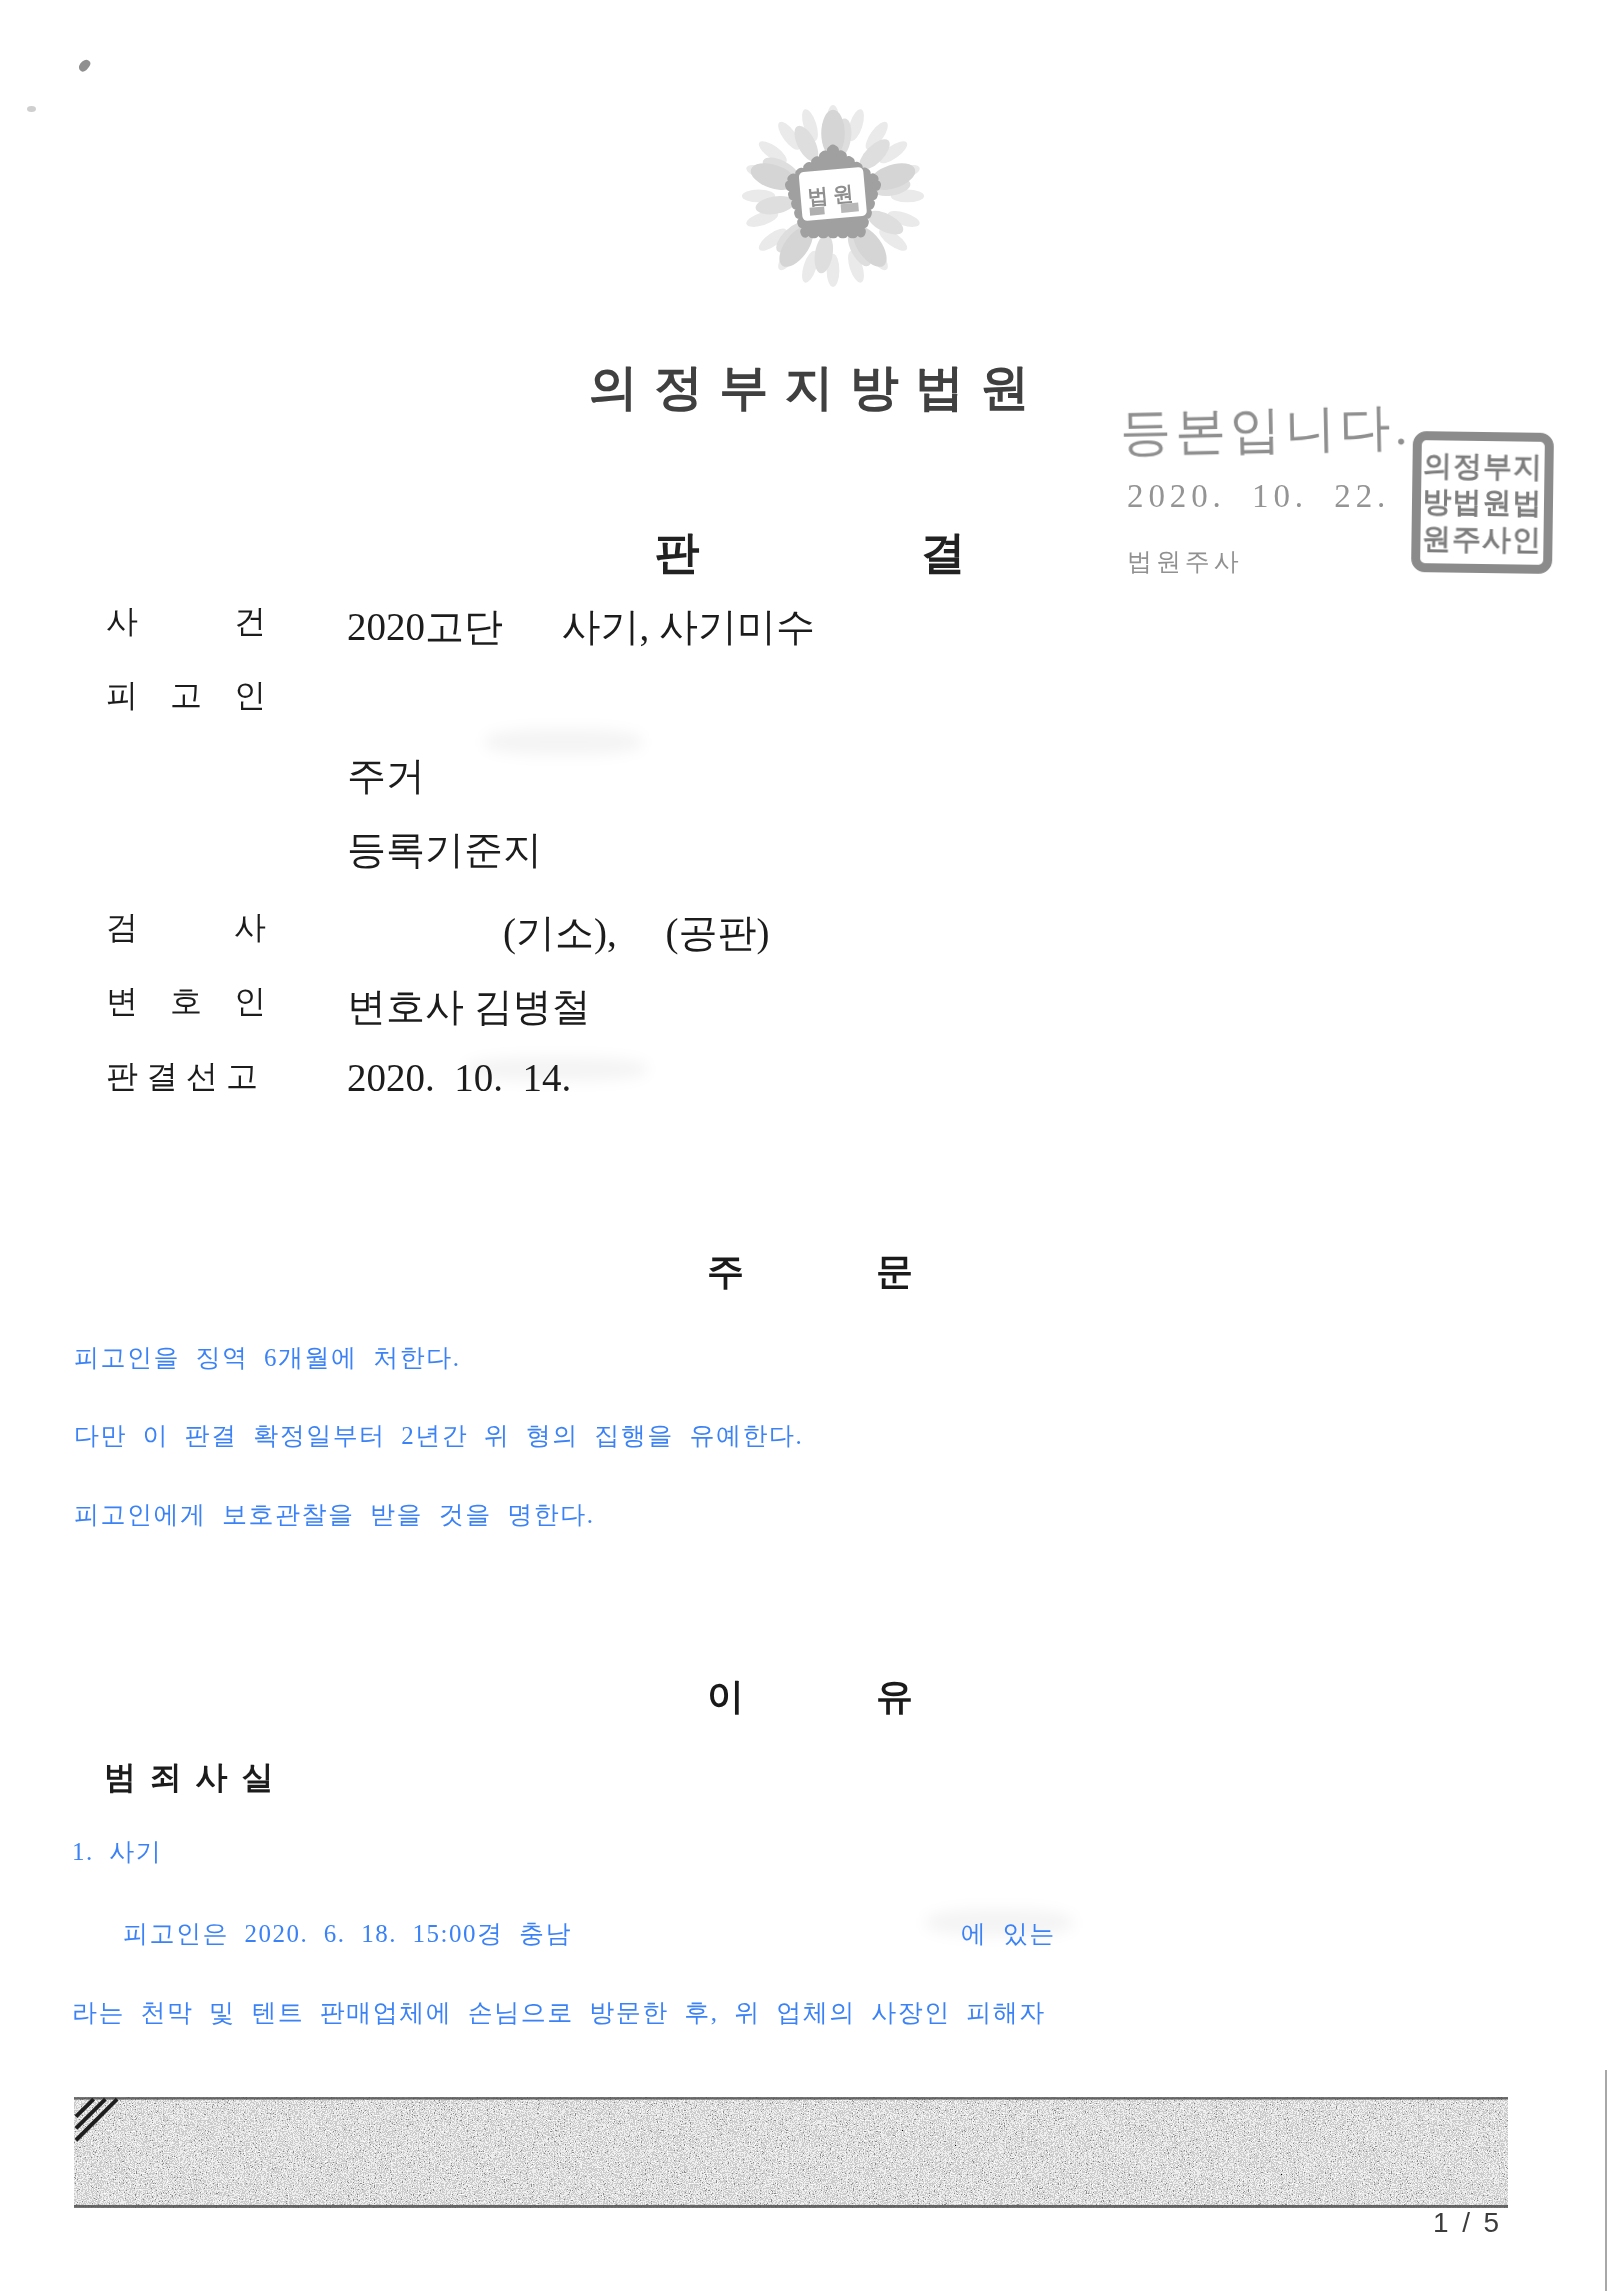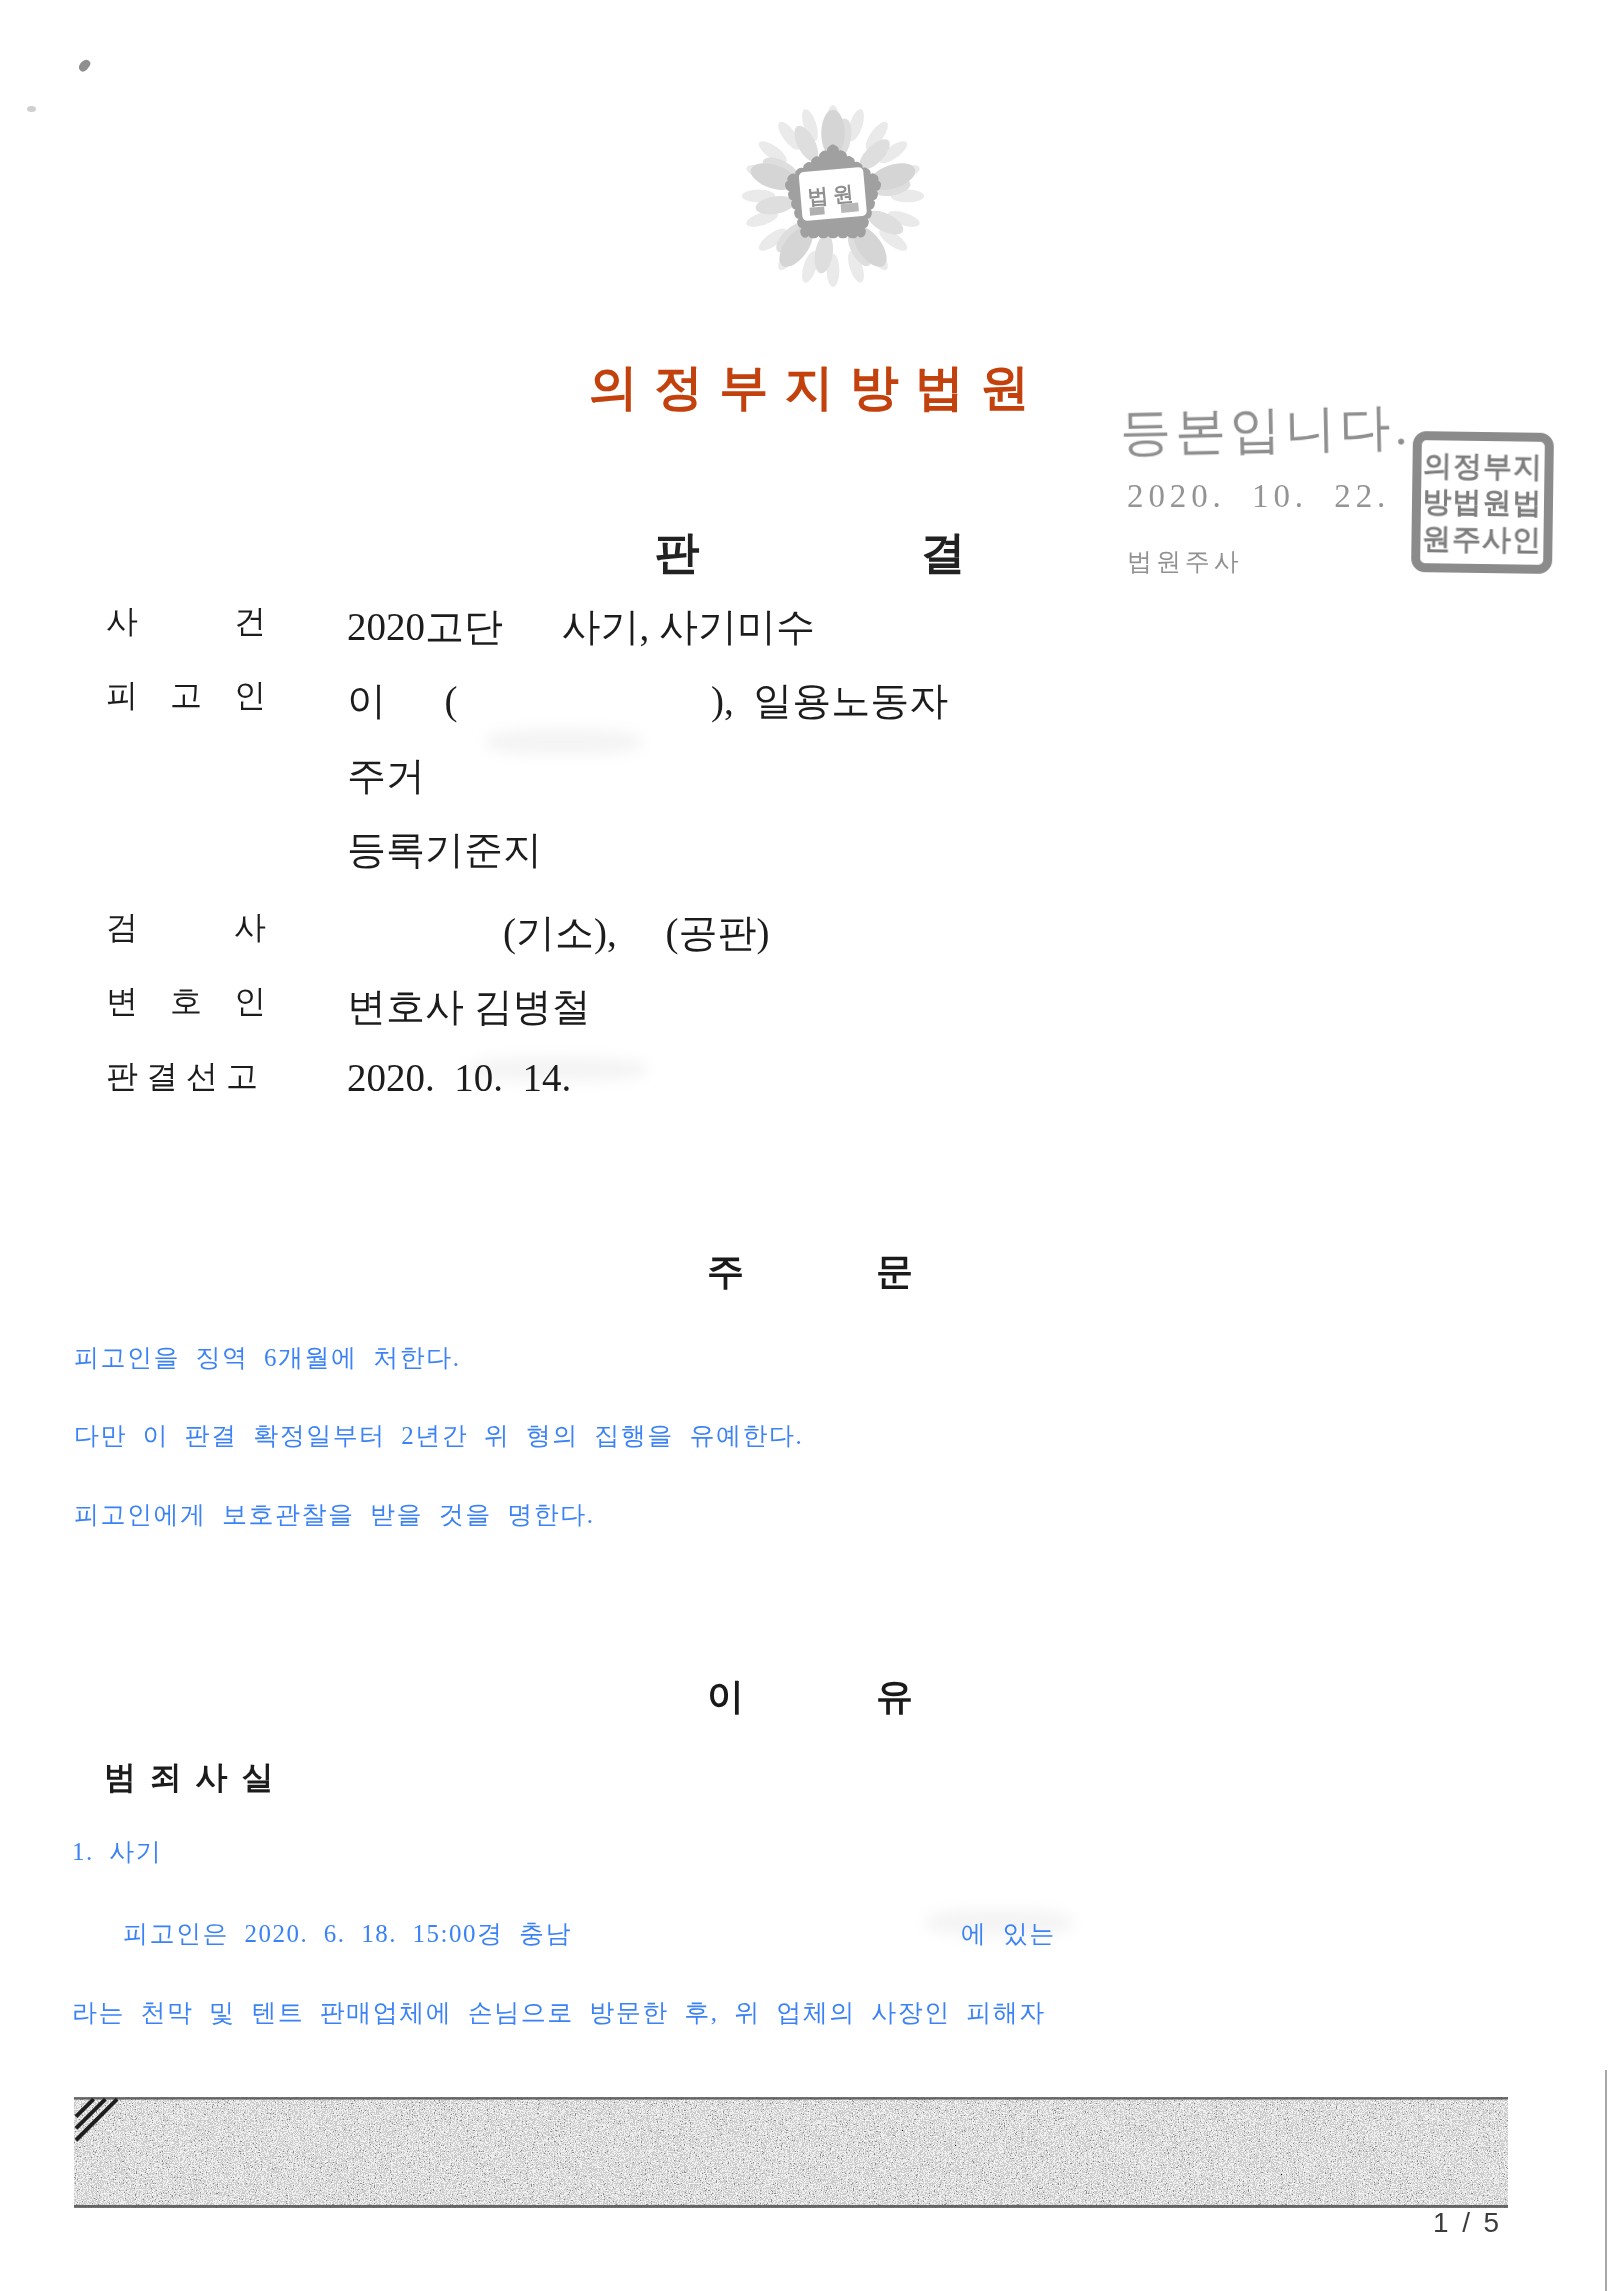--- a/index.html
+++ b/index.html
@@ -9,21 +9,21 @@
     font-family:"Liberation Serif","DejaVu Serif",serif;
     color:#1c1c1c;
   }
   .abs { position:absolute; }
 
   
   .emblem { left:740px; top:98px; }
   .court-title {
     left:0; top:355px; width:100%;
     text-align:center; font-size:49px; font-weight:bold;
-    letter-spacing:2px; white-space:pre; color:#c2410c;
+    letter-spacing:2px; white-space:pre; color:#404040;
   }
   .doc-type {
     left:0; top:523px; width:100%;
     display:flex; justify-content:center; gap:221px;
     font-size:45px; font-weight:bold; color:#222;
   }
 
   
   .stamp-text {
     left:1120px; top:396px; font-size:51px; color:#8f8f8f;
@@ -171,21 +171,20 @@
     <div>방법원법</div>
     <div>원주사인</div>
   </div>
 
   <div class="info-row" style="top:600px">
     <span class="info-label">사            건</span>
     <span class="info-value">2020고단      사기, 사기미수</span>
   </div>
   <div class="info-row" style="top:674px">
     <span class="info-label">피    고    인</span>
-    <span class="info-value">이      (                          ),  일용노동자</span>
   </div>
   <div class="info-row" style="top:749px">
     <span class="info-value">주거</span>
   </div>
   <div class="info-row" style="top:906px">
     <span class="info-label">검            사</span>
     <span class="info-value">                (기소),     (공판)</span>
   </div>
   <div class="info-row" style="top:823px">
     <span class="info-value">등록기준지</span>

